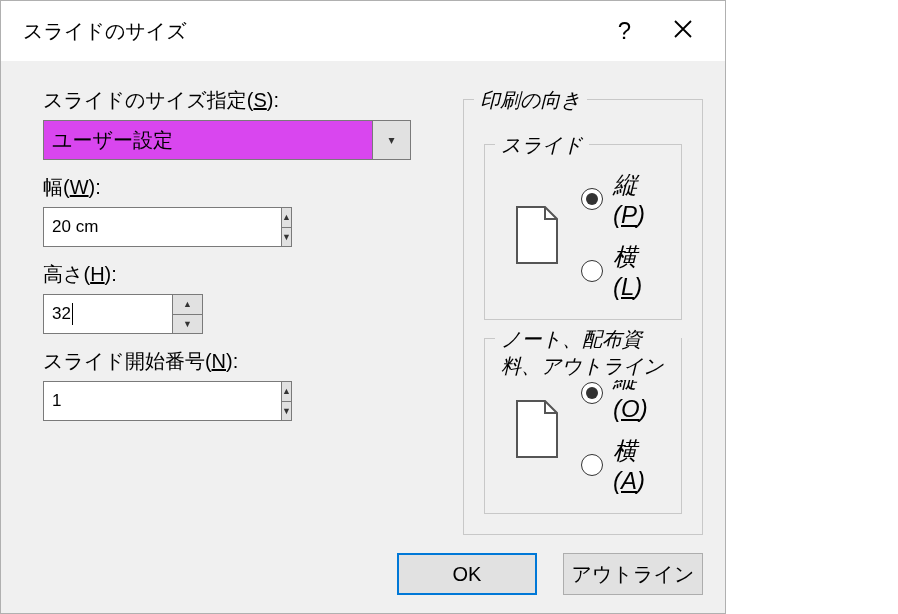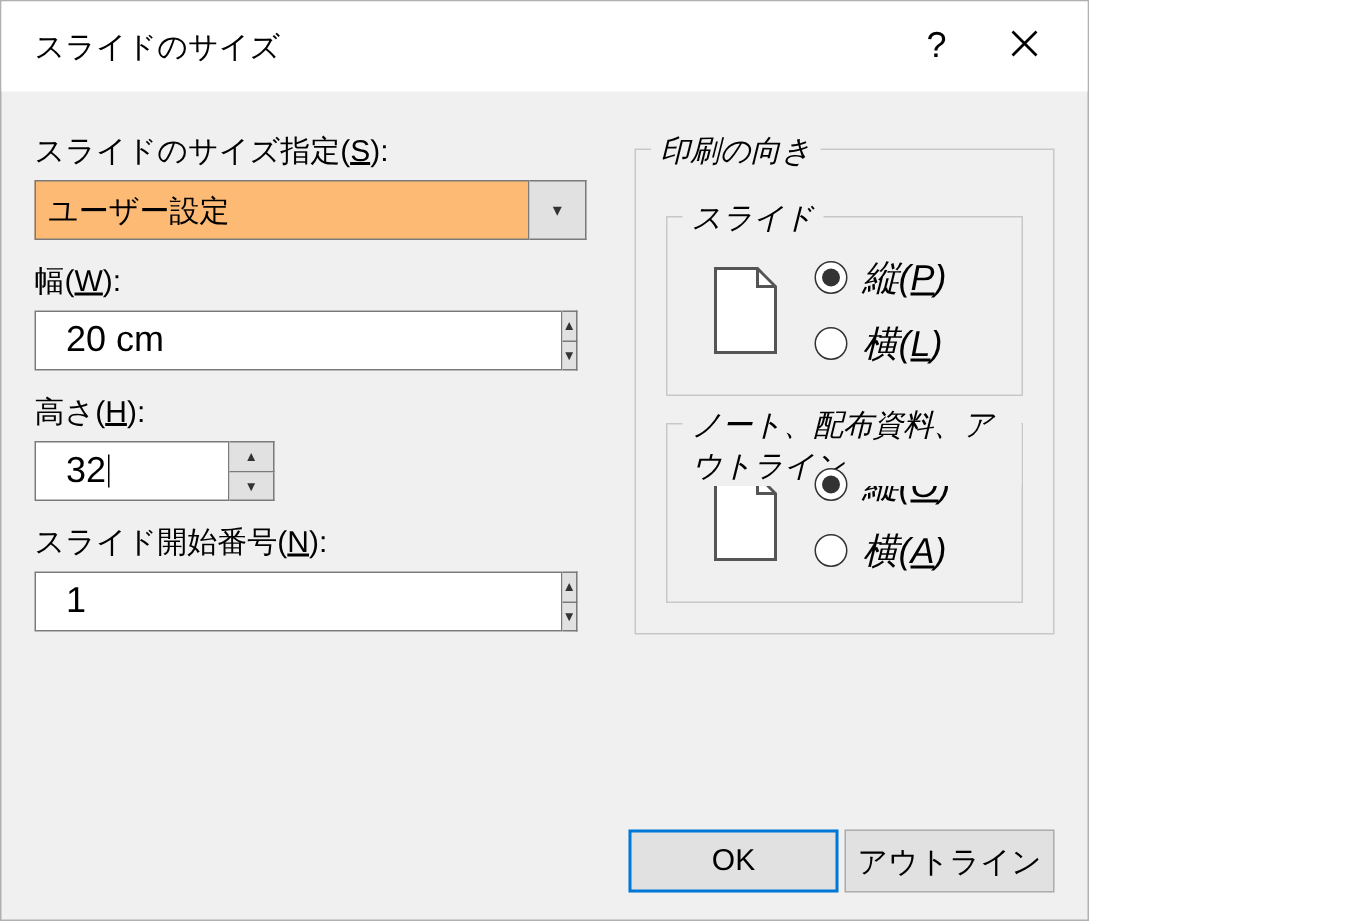--- a/index.html
+++ b/index.html
@@ -39,20 +39,22 @@
   .help-btn, .close-btn {
     font-size: 24px;
     color: #000;
     cursor: pointer;
     line-height: 1;
   }
   .close-btn { font-size: 24px; }
   .content {
     display: flex;
     padding: 26px 22px 0 22px;
+    gap: 20px;
+    margin-left: 20px;
   }
   .left-col {
     flex: 0 0 400px;
   }
   .right-col {
     flex: 1;
     font-style: italic;
   }
   .field-label {
     font-size: 20px;
@@ -62,21 +64,21 @@
   .field-label:first-child { margin-top: 0; }
   .mnemonic { text-decoration: underline; }
   .combo {
     display: flex;
     width: 368px;
   }
   .combo-input {
     flex: 1;
     height: 40px;
     border: 1px solid #7a7a7a;
-    background: #fdba74;
+    background: #d946ef;
     padding: 4px 8px;
     font-size: 20px;
     font-family: inherit;
   }
   .combo-btn {
     width: 38px;
     height: 40px;
     border: 1px solid #7a7a7a;
     border-left: none;
     background: #e1e1e1;
@@ -93,22 +95,22 @@
     display: flex;
     width: 160px;
     position: relative;
   }
   .spinner.small { width: 120px; }
   .spinner-input {
     flex: 1;
     height: 40px;
     border: 1px solid #7a7a7a;
     background: #fff;
-    padding: 4px 20px;
-    font-size: 24px;
+    padding: 4px 8px;
+    font-size: 17px;
     font-family: inherit;
   }
   .spinner-btns {
     width: 30px;
     display: flex;
     flex-direction: column;
   }
   .spinner-btn {
     flex: 1;
     border: 1px solid #7a7a7a;
@@ -185,21 +187,21 @@
     border-radius: 50%;
     top: 50%;
     left: 50%;
     transform: translate(-50%, -50%);
   }
   .button-row {
     position: absolute;
     bottom: 18px;
     right: 22px;
     display: flex;
-    gap: 4px;
+    gap: 26px;
   }
   .btn {
     width: 140px;
     height: 42px;
     background: #e1e1e1;
     border: 1px solid #adadad;
     font-size: 20px;
     font-family: inherit;
     cursor: pointer;
     display: flex;

